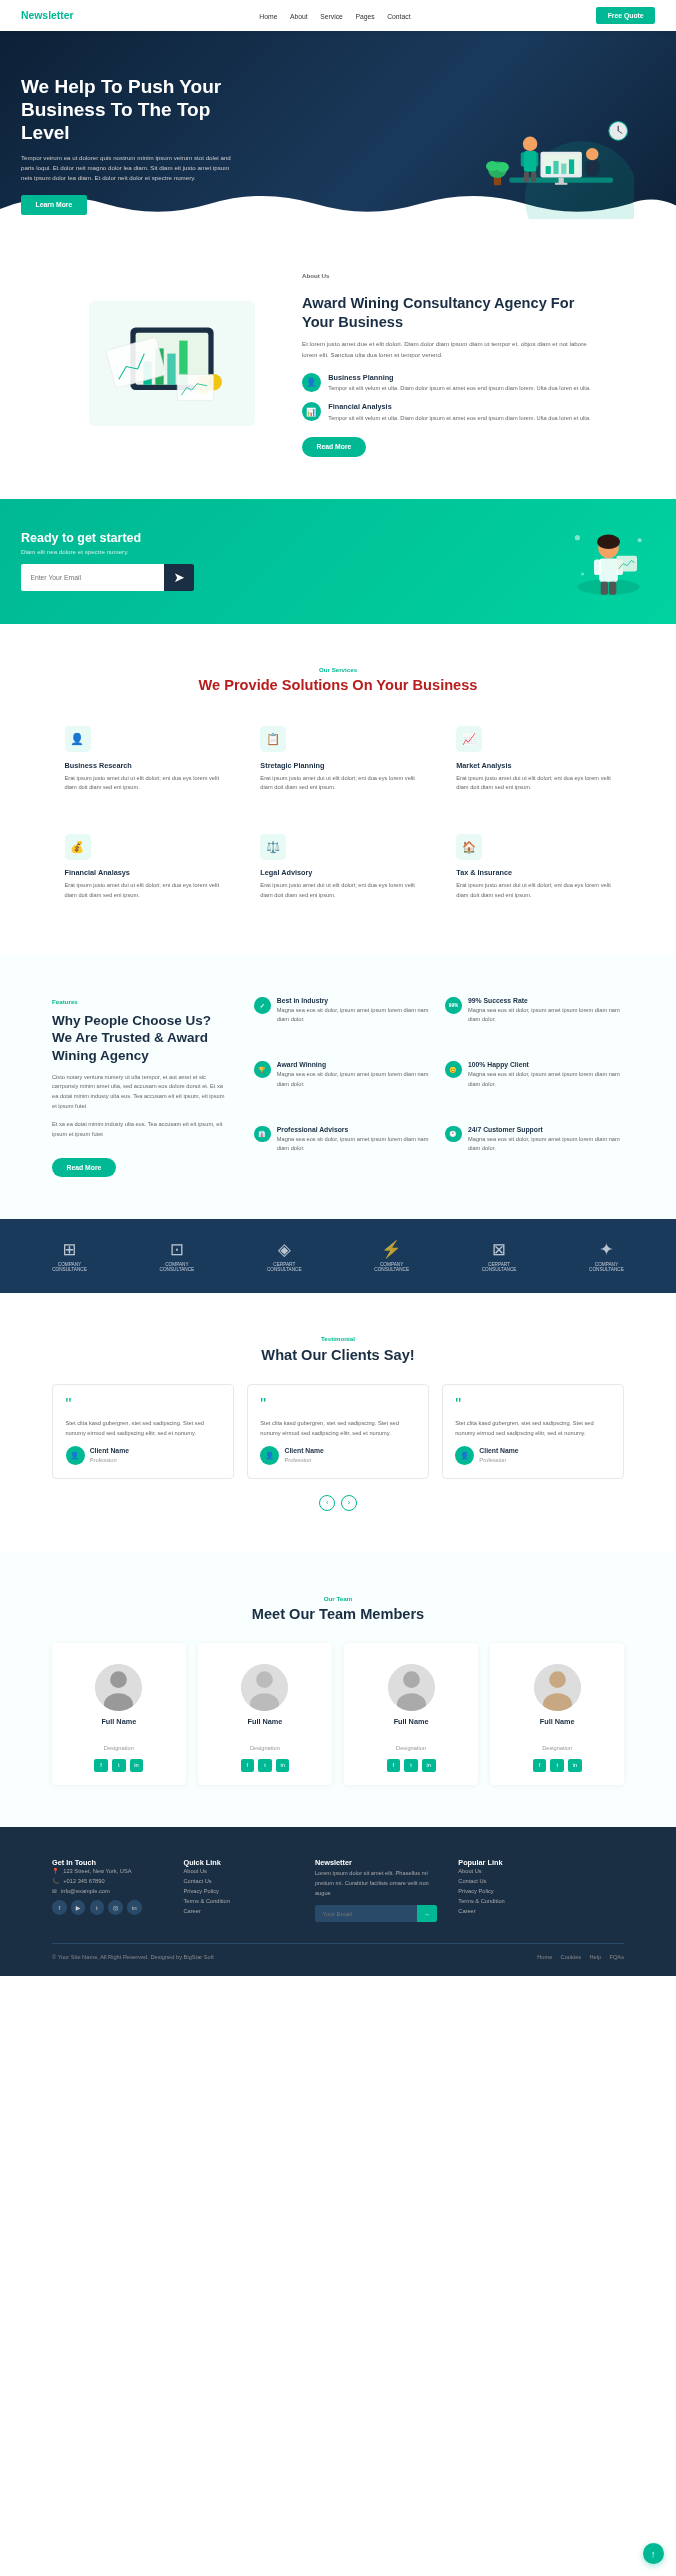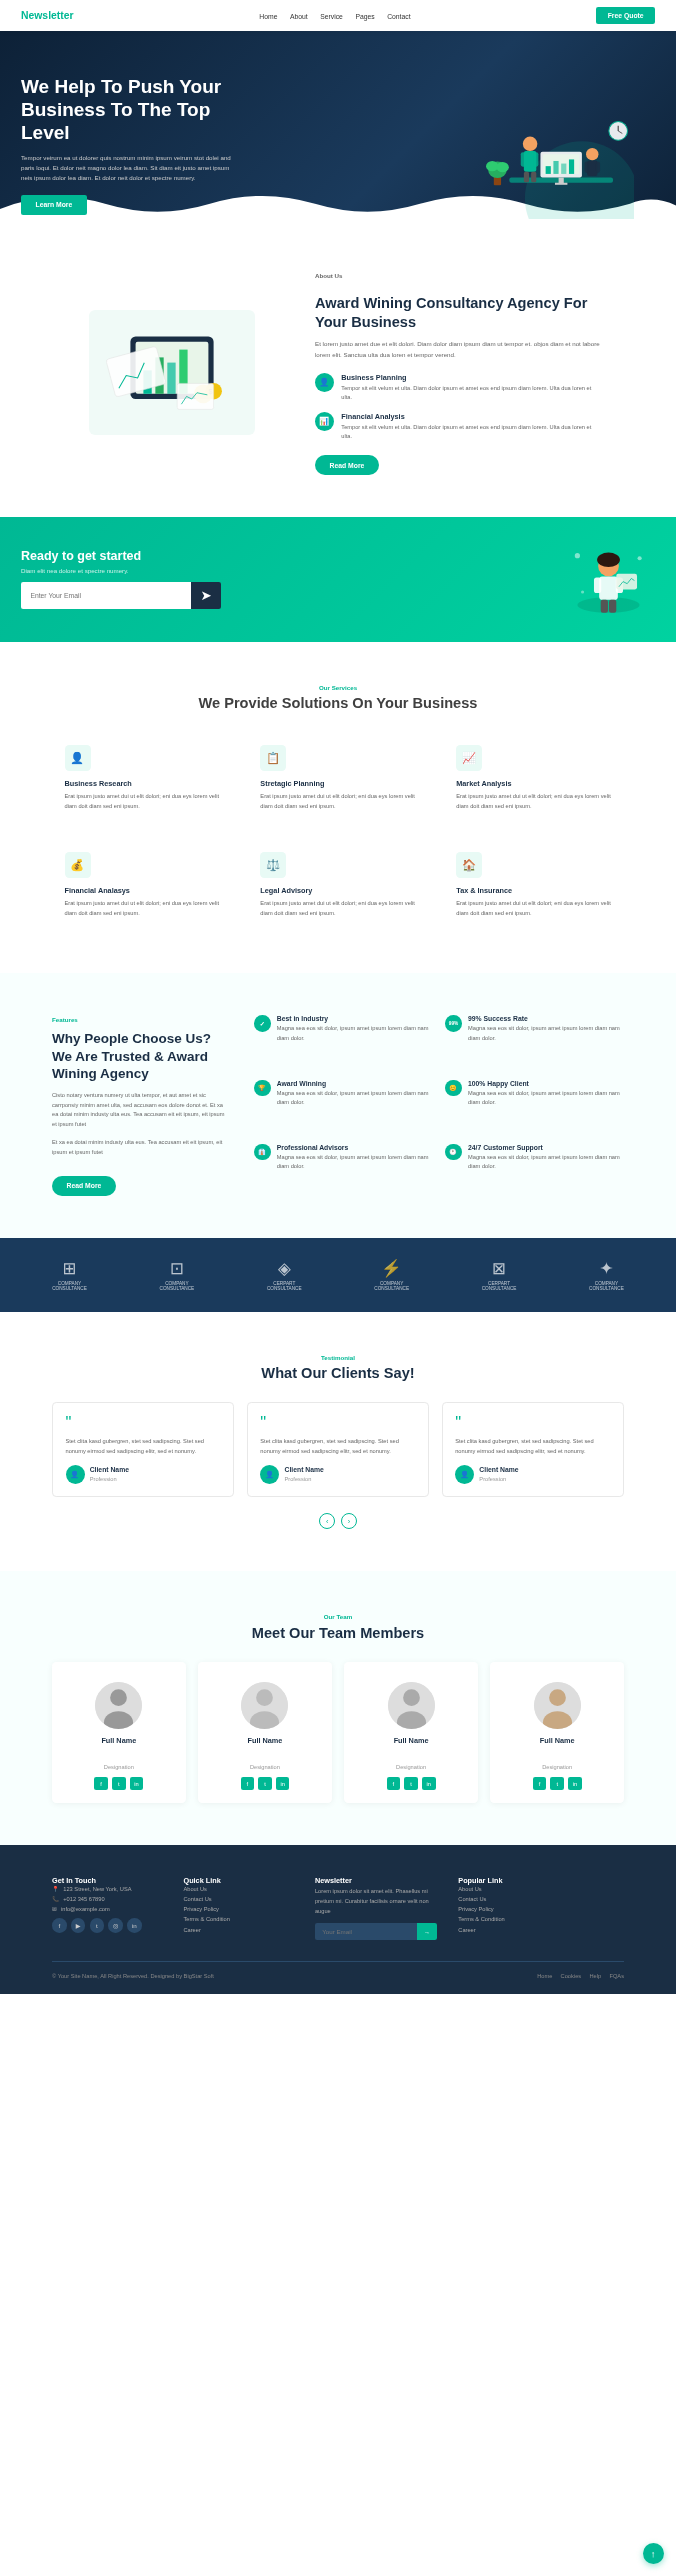--- a/index.html
+++ b/index.html
@@ -37,21 +37,21 @@
       width: 198px; height: 146px; flex-shrink: 0;
       display: flex; align-items: flex-end; justify-content: center; z-index: 2;
     }
     
     .hero-wave {
       position: absolute; bottom: -1px; left: 0; right: 0; height: 42px;
     }
 
     
     .about-section {
-      padding: 42px 21px; display: flex; gap: 44px; align-items: center;
+      padding: 42px 21px; display: flex; gap: 31px; align-items: center;
       max-width: 572px; margin: 0 auto;
     }
     .about-img-wrap {
       flex-shrink: 0; width: 198px; height: 146px;
       display: flex; align-items: center; justify-content: center;
     }
     .chart-illustration {
       width: 166px; height: 125px; background: #f0faf7;
       border-radius: 6.2px; display: flex; align-items: center; justify-content: center;
       position: relative; overflow: hidden;
@@ -77,35 +77,35 @@
     .cta-banner {
       background: linear-gradient(135deg, #00b894, #00d2a0);
       padding: 26px 21px; display: flex; align-items: center; justify-content: space-between;
       position: relative; overflow: hidden;
     }
     .cta-left h3 { font-size: 12.5px; font-weight: 800; color: #fff; margin-bottom: 3.1px; }
     .cta-left p { font-size: 6.2px; color: rgba(255,255,255,0.8); }
     .cta-email-form { display: flex; gap: 0; }
     .cta-email-form input {
       padding: 6.2px 9.4px; border: none; border-radius: 2.1px 0 0 2.1px;
-      font-size: 6.8px; width: 170px; outline: none;
+      font-size: 6.8px; width: 143px; outline: none;
     }
     .cta-email-form button {
       background: #1a2e44; color: #fff; border: none; padding: 6.2px 9.4px;
       border-radius: 0 2.1px 2.1px 0; cursor: pointer;
     }
     .cta-img {
       width: 94px; height: 73px; flex-shrink: 0;
       display: flex; align-items: center; justify-content: center;
     }
 
     
     .services-section { padding: 42px 21px; text-align: center; }
     .services-section .section-sub { color: #00b894; font-size: 6.2px; font-weight: 600; margin-bottom: 4.2px; }
-    .services-section h2 { font-size: 14.6px; font-weight: 800; color: #404040; margin-bottom: 21px; }
+    .services-section h2 { font-size: 14.6px; font-weight: 800; color: #b91c1c; margin-bottom: 21px; }
     .services-grid { display: grid; grid-template-columns: repeat(3, 1fr); gap: 15.6px; max-width: 572px; margin: 0 auto; }
     .service-card { text-align: left; padding: 12.5px; }
     .service-icon {
       width: 26px; height: 26px; background: #e8faf5; border-radius: 4.2px;
       display: flex; align-items: center; justify-content: center;
       color: #00b894; font-size: 11.4px; margin-bottom: 8.3px;
     }
     .service-card h4 { font-size: 7.3px; font-weight: 700; color: #1a2e44; margin-bottom: 4.2px; }
     .service-card p { font-size: 5.7px; color: #666; line-height: 1.7; }
 

